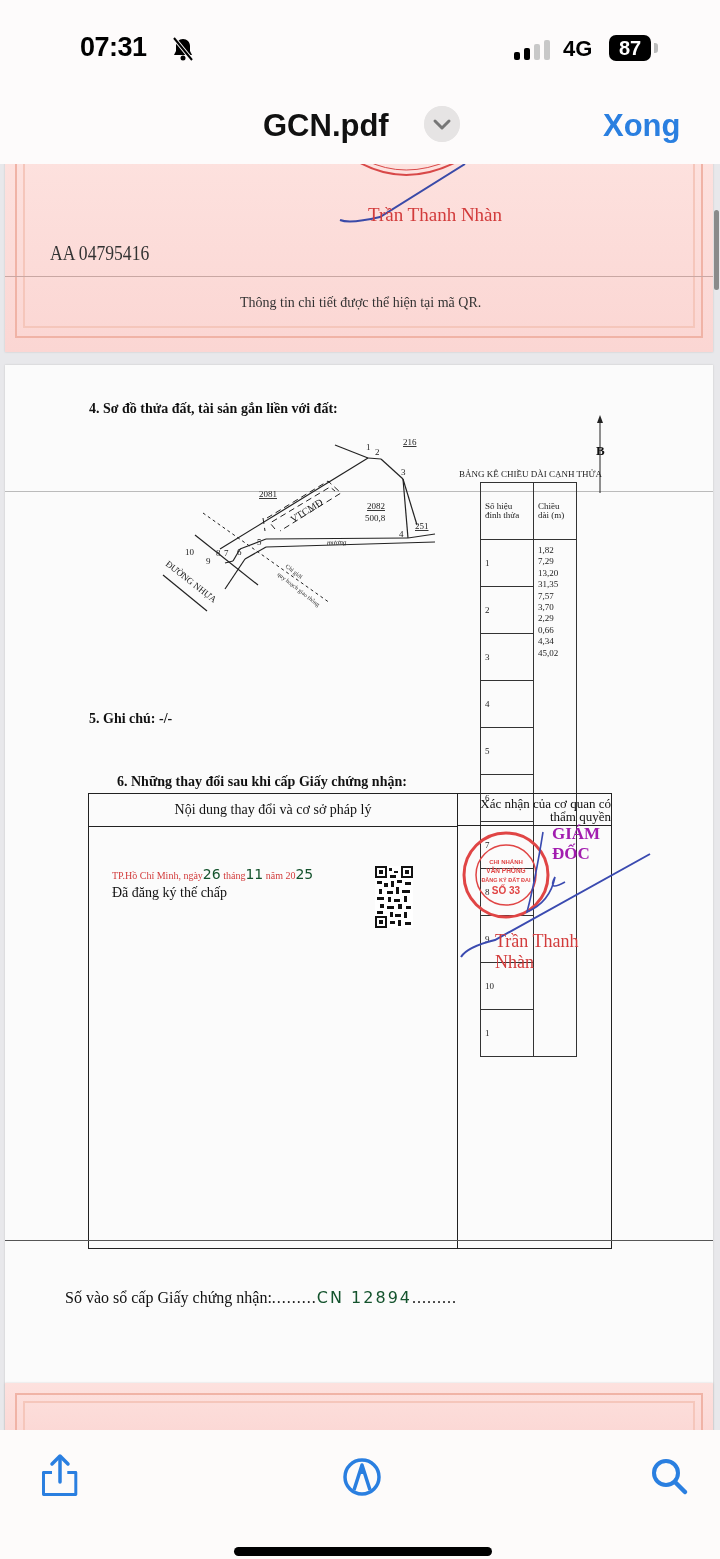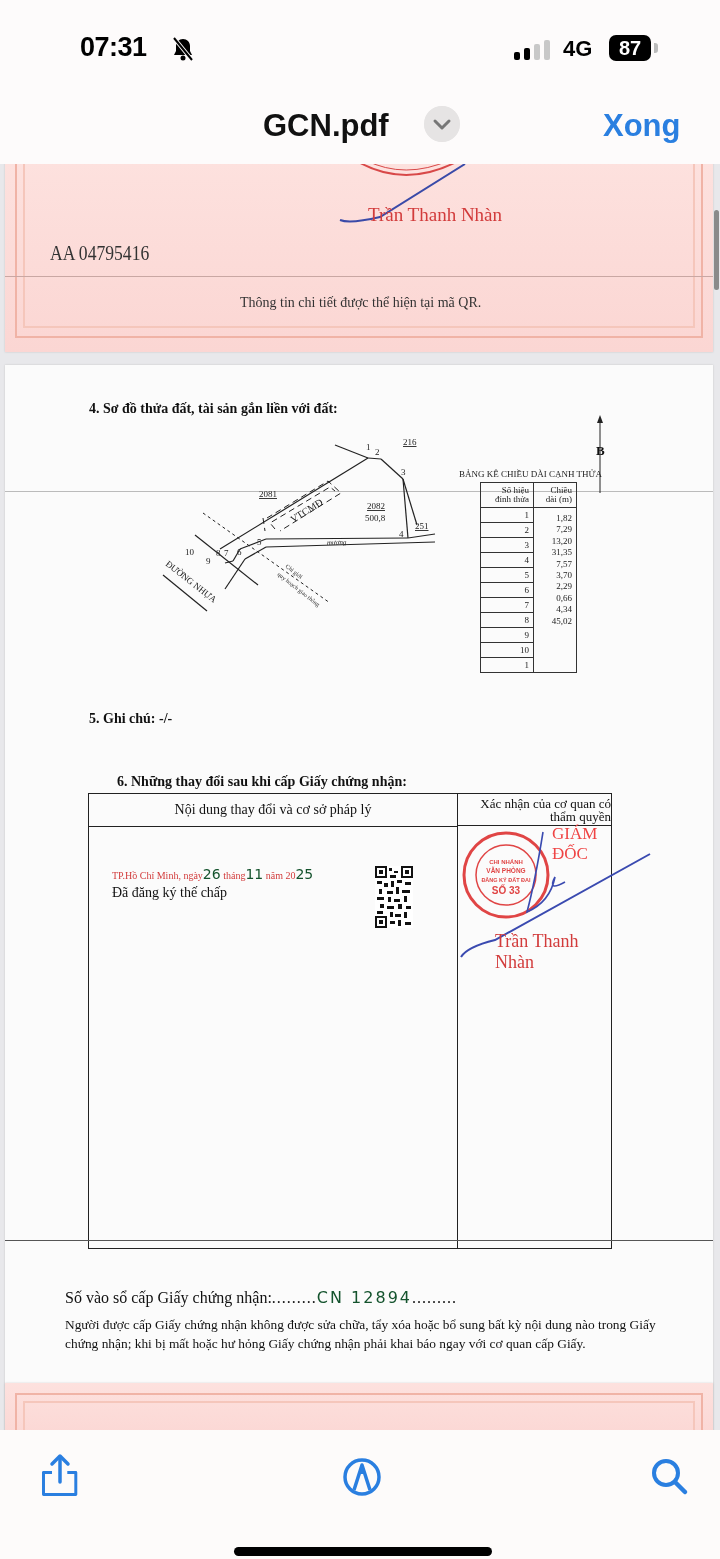--- a/index.html
+++ b/index.html
@@ -22,32 +22,32 @@
   .pink-border { position:absolute; border:2px solid #f0b3a6; }
   .serial { position:absolute; left:45px; top:80px; font-family:"Liberation Serif", serif; font-size:20px; color:#333; transform:scaleX(0.88); transform-origin:left; }
   .qr-note { position:absolute; left:235px; top:133px; font-family:"Liberation Serif", serif; font-size:14px; color:#333; }
   .sig-name-top { position:absolute; left:363px; top:42px; font-family:"Liberation Serif", serif; font-size:19px; color:#d23b3b; }
   .hline { position:absolute; height:1px; background:#8a8a8a; }
   .serif { font-family:"Liberation Serif", serif; color:#111; }
   .sec4 { position:absolute; left:84px; top:36px; font-size:14px; font-weight:bold; }
   .sec5 { position:absolute; left:84px; top:346px; font-size:14px; font-weight:bold;text-align:right; }
   .sec6 { position:absolute; left:84px; top:409px; font-size:14px; font-weight:bold;margin-left:28px; }
   .len-table { position:absolute; left:475px; top:117px; border-collapse:collapse; font-family:"Liberation Serif", serif; font-size:9px; color:#222; }
-  .len-table td { border:1px solid #333; padding:2px 4px; text-align:right; height:10px; line-height:10px; }
+  .len-table td { border:1px solid #333; padding:18px 4px; text-align:left; height:10px; line-height:10px; }
   .len-title { position:absolute; left:454px; top:104px; font-family:"Liberation Serif", serif; font-size:9px; color:#222; }
   .changes-table { position:absolute; left:83px; top:428px; width:522px; height:454px; border:1px solid #222; }
   .ct-header-left { position:absolute; left:0; top:0; width:368px; height:32px; border-right:1px solid #222; border-bottom:1px solid #222; display:flex; align-items:center; justify-content:center; font-size:14px; }
   .ct-header-right { position:absolute; left:369px; top:0; width:153px; height:32px; border-bottom:1px solid #222; text-align:right; font-size:13px; line-height:13px; padding-top:3px; box-sizing:border-box; }
   .ct-divider { position:absolute; left:368px; top:32px; width:1px; height:422px; background:#222; }
   .date-line { position:absolute; left:23px; top:72px; font-size:10px; color:#d23b3b; }
   .hand { font-family:"DejaVu Sans", sans-serif; color:#14532d; font-size:14px; }
   .entry { position:absolute; left:23px; top:91px; font-size:14px; }
   .qr { position:absolute; left:286px; top:72px; width:38px; height:62px; }
   .stamp { position:absolute; left:372px; top:36px; width:90px; height:90px; }
-  .giam-doc { position:absolute; left:463px; top:30px; font-size:17px; color:#ef4444; font-weight:normal; }
+  .giam-doc { position:absolute; left:463px; top:30px; font-size:17px; color:#a21caf; font-weight:bold; }
   .sig-name { position:absolute; left:406px; top:137px; font-family:"Liberation Serif", serif; font-size:18px; color:#d23b3b; }
   .book-no { position:absolute; left:60px; top:923px; font-size:16px; }
   .warning { position:absolute; left:60px; top:950px; width:620px; font-size:13.4px; line-height:19px; }
   .toolbar { position:absolute; left:0; top:1430px; width:720px; height:129px; background:#fdfbfa; }
   .tool { position:absolute; top:22px; width:50px; height:50px; }
   .home-indicator { position:absolute; left:234px; top:1547px; width:258px; height:9px; background:#000; border-radius:5px; }
   .scroll-ind { position:absolute; left:714px; top:210px; width:5px; height:80px; background:#8a8a8a; border-radius:3px; }
 </style>
 </head>
 <body>
@@ -284,21 +284,20 @@
         <path d="M88 10 Q80 60 72 90 Q95 80 100 55 Q92 70 110 60" fill="none" stroke="#3a4ab0" stroke-width="1.6"></path>
       </svg>
       <span class="sig-name">Trần Thanh Nhàn</span>
     </div>
 
     <div class="hline" style="left:0; top:875px; width:708px; background:#555;"></div>
 
     <div class="book-no serif">
       <span>Số vào sổ cấp Giấy chứng nhận:</span><span style="letter-spacing:1px;">.........</span><span class="hand" style="font-size:16px; letter-spacing:2px;">CN 12894</span><span style="letter-spacing:1px;">.........</span>
     </div>
-    <div class="warning serif">Người được cấp Giấy chứng nhận không được sửa chữa, tẩy xóa hoặc bổ sung bất kỳ nội dung nào trong Giấy chứng nhận; khi bị mất hoặc hư hỏng Giấy chứng nhận phải khai báo ngay với cơ quan cấp Giấy.</div>
   </div>
 
   <div class="page page-pink" style="top:1219px; height:60px;">
     <div class="pink-border" style="left:10px; top:10px; width:684px; height:60px; border-bottom:none;"></div>
     <div class="pink-border" style="left:18px; top:18px; width:668px; height:60px; border-bottom:none; border-color:#f5c6bb;"></div>
   </div>
 </div>
 
 <div class="scroll-ind"></div>
 

